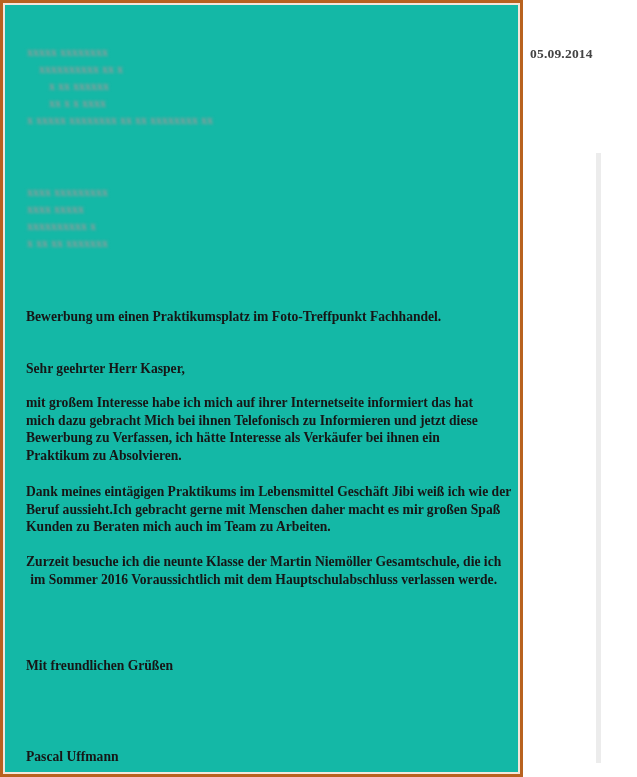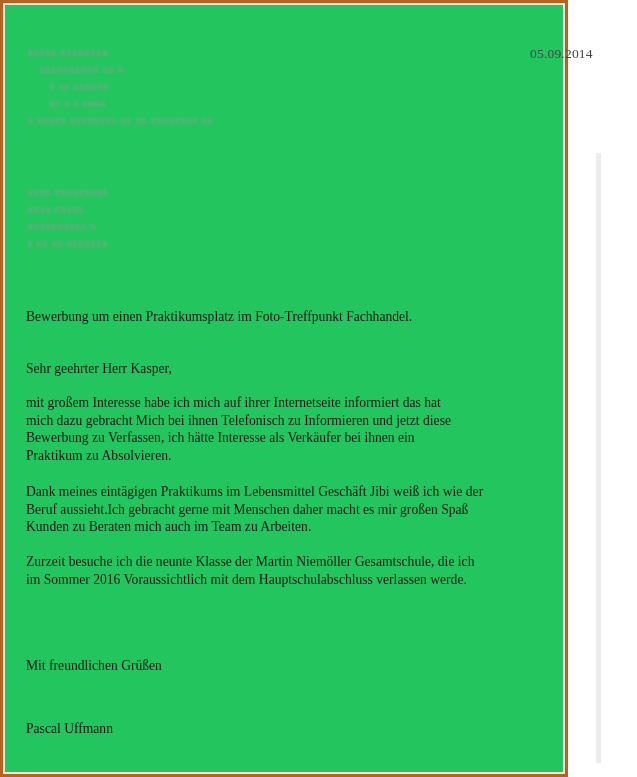--- a/index.html
+++ b/index.html
@@ -11,24 +11,25 @@
       width: 637px;
       height: 777px;
       position: relative;
       overflow: hidden;
       font-family: "Liberation Serif", "DejaVu Serif", serif;
       color: #1a1a1a;
     }
     .frame {
       position: absolute;
       left: 0; top: 0;
-      width: 568px; height: 777px;
+      width: 523px; height: 777px;
       box-sizing: border-box;
       border: 3px solid #b8621f;
-      background: #22c55e;
+      background: #14b8a6;
+      font-weight: bold;
     }
     .frame-inner {
       position: absolute;
       left: 0; top: 0; right: 0; bottom: 0;
       border: 2px solid #f5e6da;
       box-sizing: border-box;
     }
     .faint-column {
       position: absolute;
       left: 593px;
@@ -101,22 +102,22 @@
     <span class="line">Bewerbung zu Verfassen, ich hätte Interesse als Verkäufer bei ihnen ein</span>
     <span class="line">Praktikum zu Absolvieren.</span>
   </div>
 
   <div class="text para" style="top:480px;">
     <span class="line">Dank meines eintägigen Praktikums im Lebensmittel Geschäft Jibi weiß ich wie der</span>
     <span class="line">Beruf aussieht.Ich gebracht gerne mit Menschen daher macht es mir großen Spaß</span>
     <span class="line">Kunden zu Beraten mich auch im Team zu Arbeiten.</span>
   </div>
 
-  <div class="text para" style="top:550px;">
+  <div class="text para" style="top:550px;text-align:center;">
     <span class="line">Zurzeit besuche ich die neunte Klasse der Martin Niemöller Gesamtschule, die ich</span>
     <span class="line">im Sommer 2016 Voraussichtlich mit dem Hauptschulabschluss verlassen werde.</span>
   </div>
 
 
   <div class="text" style="top:654px;">Mit freundlichen Grüßen</div>
 
-  <div class="text" style="top:717px;">Pascal Uffmann</div>
+  <div class="text" style="top:745px;">Pascal Uffmann</div>
 </div>
 
 </body></html>

